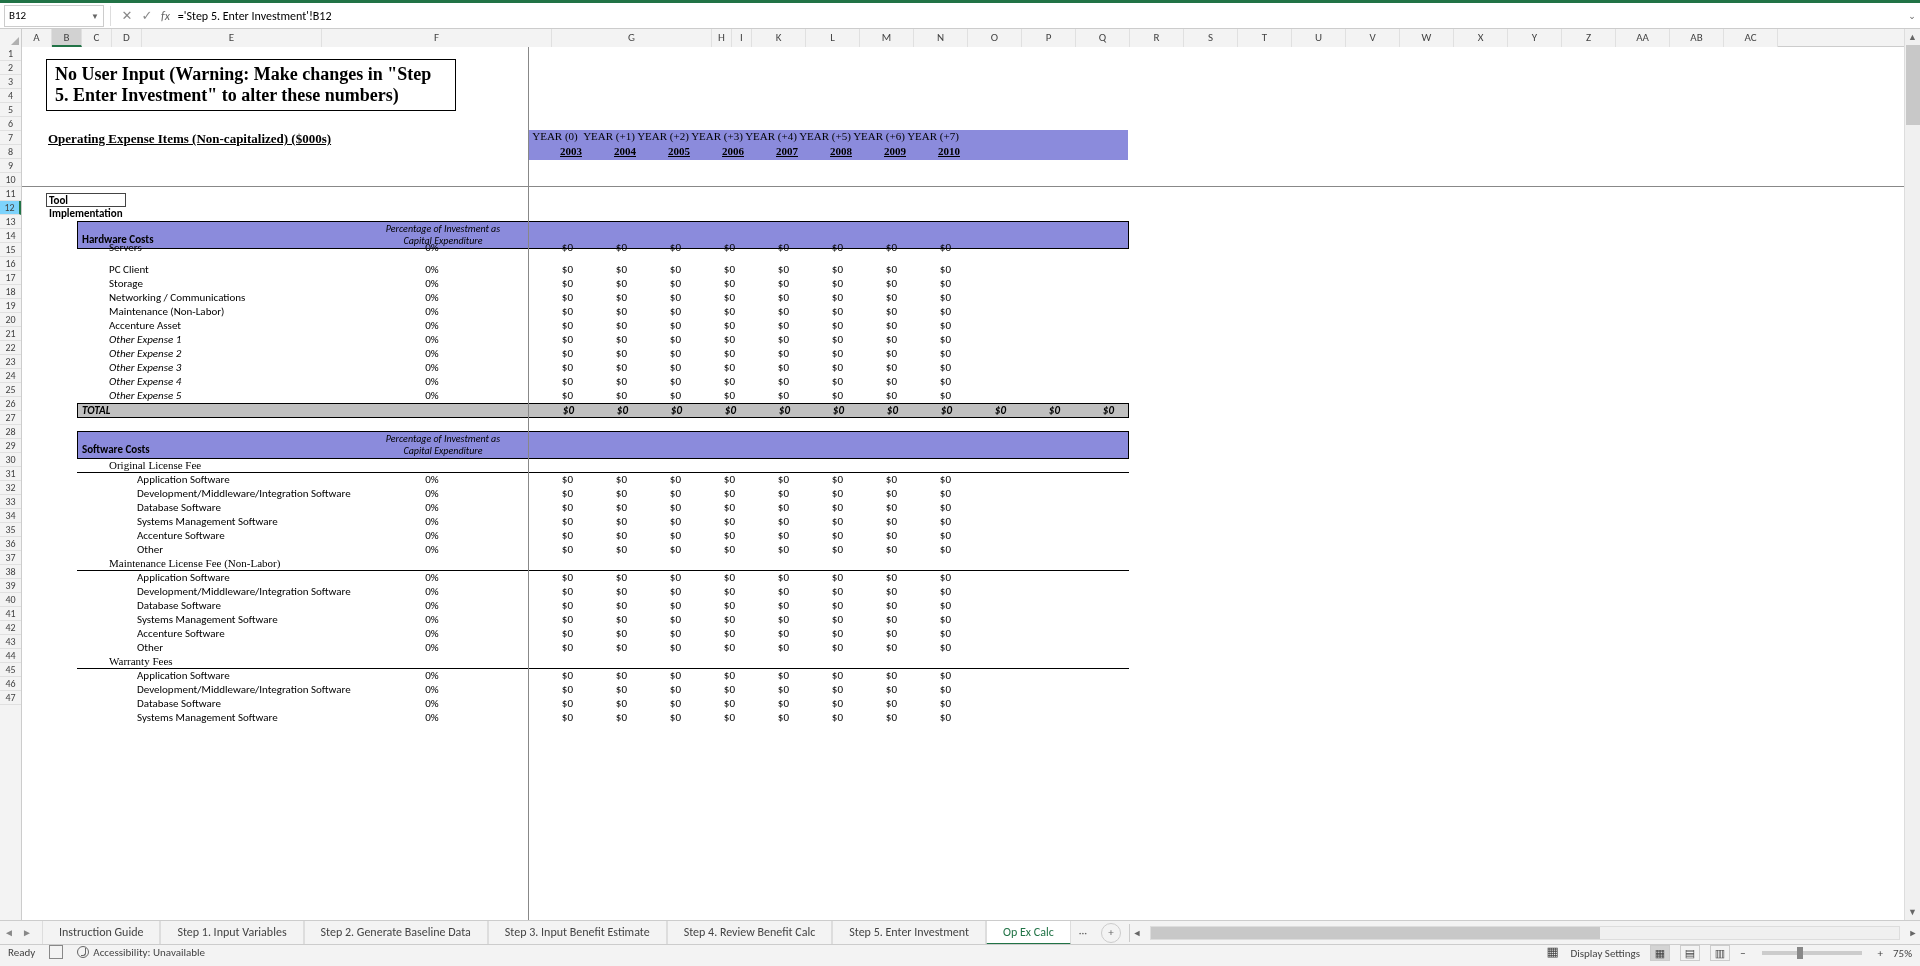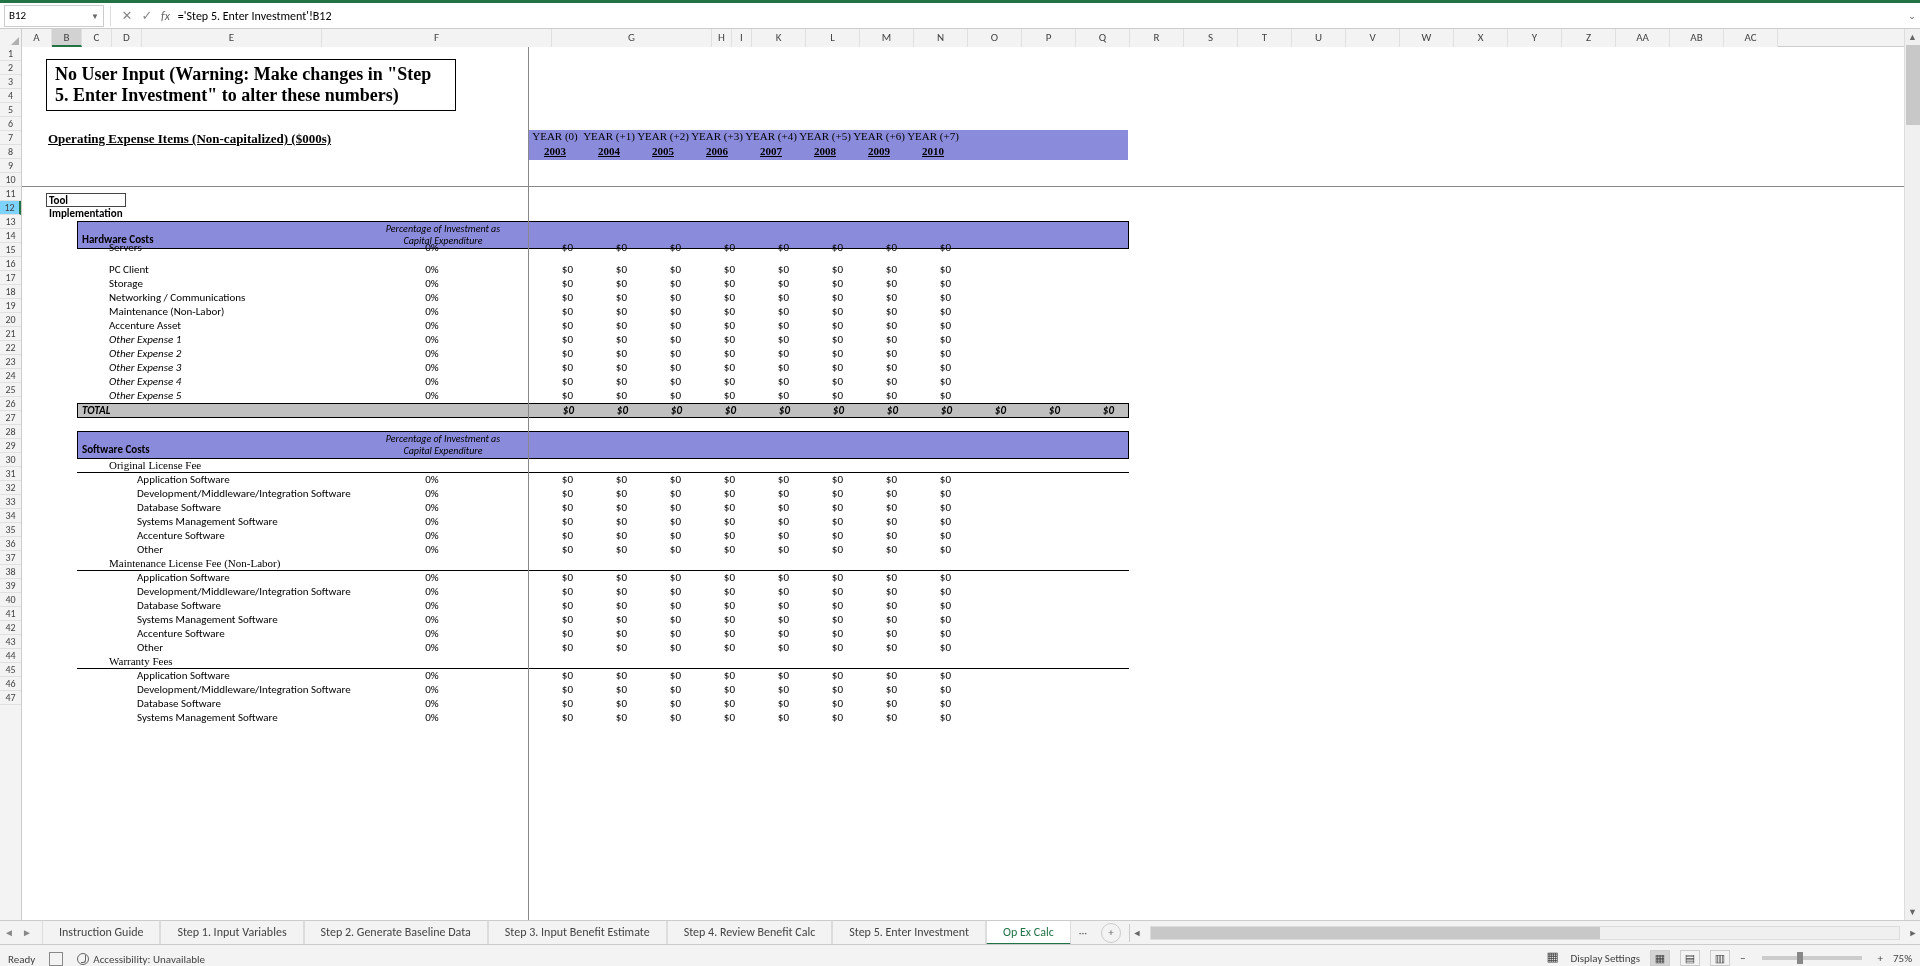--- a/index.html
+++ b/index.html
@@ -25,21 +25,21 @@
 .row-headers { position:absolute; top:47px; left:0; width:22px; bottom:46px; background:#f3f3f3; border-right:1px solid #ccc; z-index:4;}
 .row-h { height:14px; border-bottom:1px solid #e0e0e0; text-align:center; font-size:10px; color:#444; line-height:14px;}
 .row-h.sel { background:#7dd3fc; border-right:2px solid #217346; }
 
 .grid { position:absolute; top:47px; left:22px; right:16px; bottom:46px; overflow:hidden; background:#fff;}
 .cell-layer { position:relative; }
 
 .ylabel-row { position:absolute; left:506px; display:flex; }
 .ycol { width:54px; text-align:center;}
 .yhead { font-family: Garamond, serif; font-size:11px; color:#000; height:15px;}
-.ylabel { font-family: Garamond, serif; font-size:11px; font-weight:bold; text-decoration:underline; text-align:center;}
+.ylabel { font-family: Garamond, serif; font-size:11px; font-weight:bold; text-decoration:underline; text-align:right;}
 .year-bar { position:absolute; left:506px; width:600px; background:#8b8bdc; }
 
 .warning-box{ position:absolute; top:12px; left:24px; width:410px; border:1.5px solid #000; padding:4px 8px; font-family: Garamond, serif; font-size:18px; font-weight:bold;}
 .section-title{ position:absolute; left:26px; font-family:Garamond,serif; font-size:13px; font-weight:bold; text-decoration:underline;}
 
 .tool-impl{ position:absolute; top:146px; left:24px; width:80px; height:14px; border:1.5px solid #444; font-family:Garamond,serif; font-size:11px; font-weight:bold; padding-left:2px; line-height:13px; background:#fff;}
 
 .group-header{ position:absolute; left:55px; width:1052px; background:#8b8bdc; border:1px solid #000; padding:1px 4px; font-family:Garamond,serif; font-size:11px; font-weight:bold;}
 .group-header .sub{ font-style:italic; font-weight:normal; position:absolute; left:290px; width:150px; text-align:center; font-size:10px;}
 
@@ -68,21 +68,21 @@
 .tabs-bar { position:absolute; bottom:22px; left:0; right:0; height:24px; background:#f3f3f3; border-top:1px solid #ccc; display:flex; align-items:center;}
 .tab-nav{ width:18px; text-align:center; color:#888; font-size:10px;}
 .tab{ padding:4px 16px; border-right:1px solid #ddd; border-left:1px solid #ddd; font-size:12px; color:#444; background:#f3f3f3; cursor:pointer; white-space:nowrap;}
 .tab.active{ background:#fff; color:#217346; border-bottom:2px solid #217346; font-weight:500;}
 .tab-more{ padding:0 8px; color:#666;}
 .tab-add{ width:20px; height:20px; border:1px solid #ccc; border-radius:50%; text-align:center; line-height:18px; color:#666; margin-left:6px;}
 .hscroll-track{ flex:1; margin:0 6px; height:14px; background:#f0f0f0; border:1px solid #ddd; position:relative;}
 .hscroll-thumb{ position:absolute; left:0; width:60%; height:12px; background:#c8c8c8;}
 .hscroll-arrow{ width:14px; text-align:center; font-size:9px; color:#666;}
 
-.status-bar{ position:absolute; bottom:0; left:0; right:0; height:22px; background:#f3f3f3; border-top:1px solid #ccc; display:flex; align-items:flex-end; font-size:11px; color:#444; padding:0 8px;}
+.status-bar{ position:absolute; bottom:0; left:0; right:0; height:22px; background:#f3f3f3; border-top:1px solid #ccc; display:flex; align-items:flex-start; font-size:11px; color:#444; padding:0 8px;}
 .status-bar .left{ display:flex; gap:14px; align-items:center;}
 .status-bar .right{ margin-left:auto; display:flex; gap:10px; align-items:center;}
 .view-btn{ width:20px; height:16px; border:1px solid #ccc; display:flex; align-items:center; justify-content:center;}
 .view-btn.active{ background:#d4d4d4;}
 .zoom-slider{ width:100px; height:4px; background:#ccc; position:relative; margin:0 6px;}
 .zoom-thumb{ position:absolute; left:35%; top:-4px; width:6px; height:12px; background:#888;}
 .macro-icon { width:14px; height:14px; border:1px solid #888; display:inline-block;}
 .acc-icon{ width:12px; height:12px; border-radius:50%; border:1.5px solid #666; position:relative; display:inline-block;}
 .acc-icon::after{ content:''; position:absolute; left:3px; top:1px; width:4px; height:7px; border:1.5px solid #666; border-top:none; border-left:none; transform:rotate(0deg); border-radius:0 0 3px 0;}
 .settings-icon{ width:14px; height:14px; display:inline-block; position:relative;}

